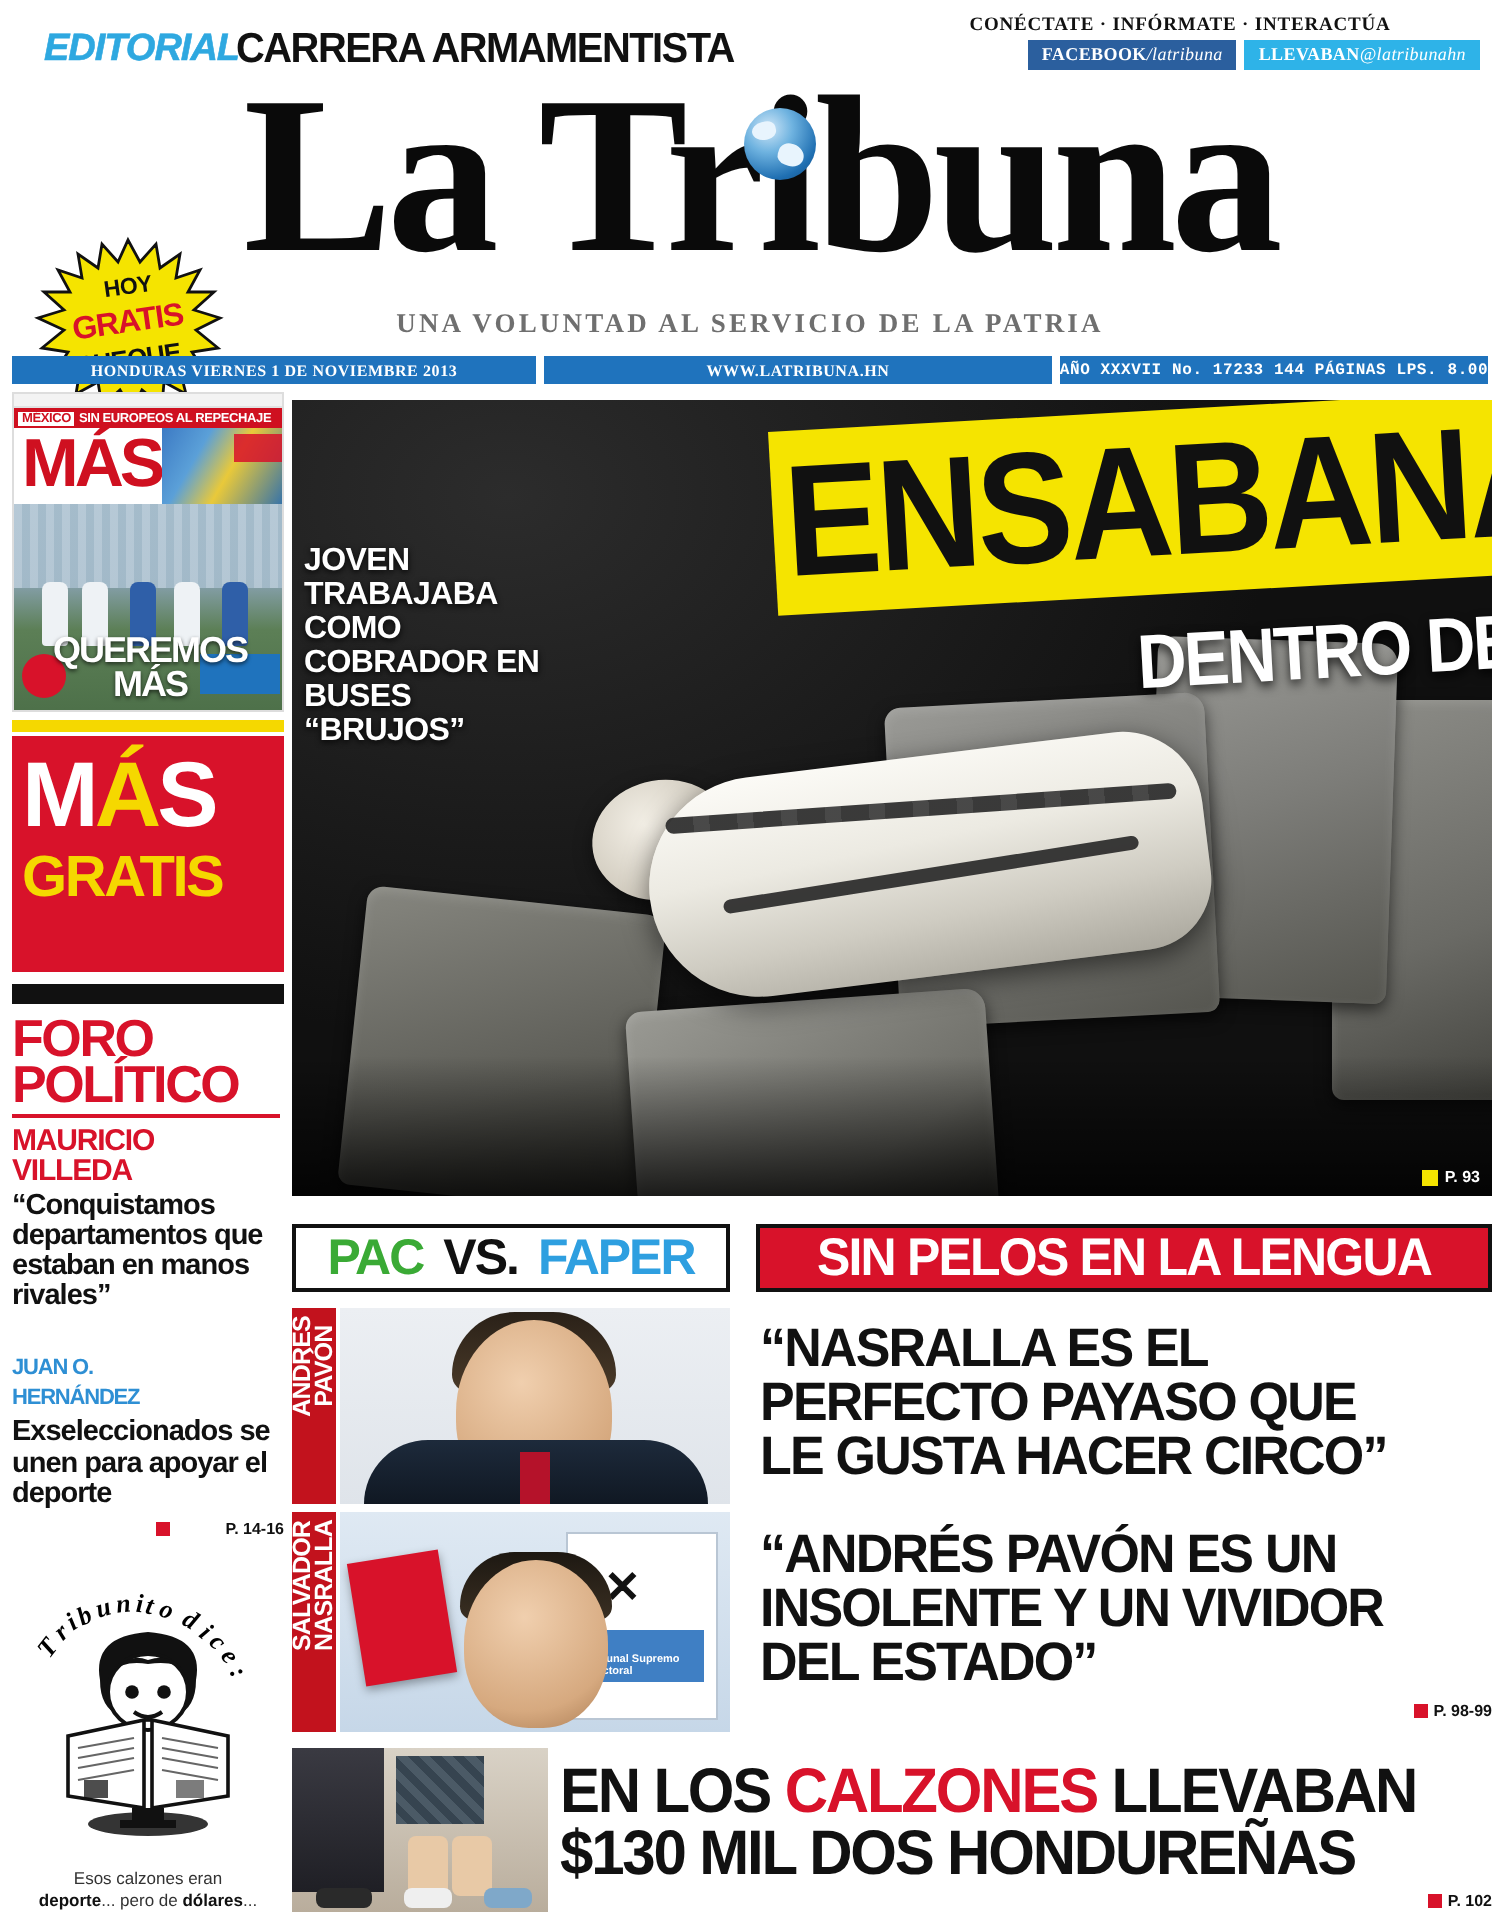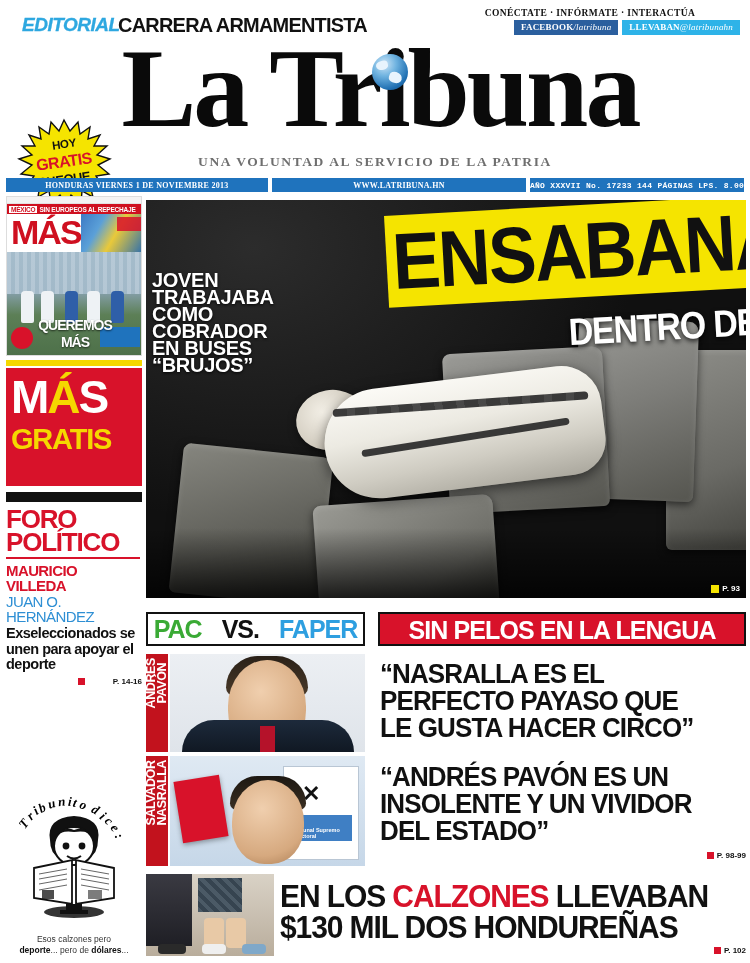--- a/index.html
+++ b/index.html
@@ -108,21 +108,21 @@
   .mas-thumb::after{ content:""; position:absolute; right:2px; top:3px; width:24px; height:14px;
     background:#d8122a; opacity:.85; }
   .mas-photo { position:absolute; left:0; top:55px; width:136px; height:105px;
     background:linear-gradient(180deg,#9fb8c9 0%,#8ba4b6 35%,#5c7f56 60%,#4d7049 100%); }
   .mas-photo .crowd { position:absolute; left:0; top:0; width:136px; height:42px;
     background:repeating-linear-gradient(90deg,#b9cbd8 0 4px,#a5bccb 4px 8px); opacity:.9; }
   .mas-photo .pl { position:absolute; bottom:34px; width:13px; height:32px; background:#eef2f5;
     border-radius:4px 4px 2px 2px; }
   .mas-photo .pl.b { background:#2f5fa8; }
   .mas-queremos { position:absolute; left:0; bottom:6px; width:136px; text-align:center;
-    color:#fff; font-size:14px; font-weight:bold; letter-spacing:-1px; line-height:17px;
+    color:#fff; font-size:18px; font-weight:bold; letter-spacing:-1px; line-height:17px;
     text-shadow:0 1px 2px rgba(0,0,0,.65); }
   .mas-badge { position:absolute; left:4px; bottom:8px; width:22px; height:22px; border-radius:50%;
     background:#d8122a; }
   .mas-badge2 { position:absolute; right:3px; bottom:10px; width:40px; height:20px; background:#1f73bd; }
 
   .yellow-rule { position:absolute; left:0; top:164px; width:136px; height:6px; background:#f5d800; }
 
   .mas-gratis { position:absolute; left:0; top:172px; width:136px; height:118px; background:#d8122a;
     padding:6px 5px; }
   .mg-1 { font-size:46px; font-weight:bold; color:#fff; line-height:46px; letter-spacing:-2px;
@@ -133,21 +133,21 @@
 
   .blackbar { position:absolute; left:0; top:296px; width:136px; height:10px; background:#111; }
 
   .foro { position:absolute; left:0; top:312px; width:136px; }
   .foro-t { font-size:26px; font-weight:bold; color:#d8122a; line-height:23px; letter-spacing:-1.2px; }
   .foro-line { margin-top:3px; width:134px; height:2px; background:#d8122a; }
   .foro-name { margin-top:4px; font-size:15px; font-weight:bold; color:#d8122a; line-height:15px;
     letter-spacing:-0.6px; }
   .foro-quote { margin-top:3px; font-size:14.5px; font-weight:bold; color:#111; line-height:15px;
     letter-spacing:-0.5px; }
-  .joh-name { margin-top:1px; font-size:15px; font-weight:normal; color:#2e8fd4; line-height:15px;
+  .joh-name { margin-top:21px; font-size:11px; font-weight:bold; color:#2e8fd4; line-height:15px;
     letter-spacing:-0.6px; }
   .joh-text { margin-top:2px; font-size:14.5px; font-weight:bold; color:#111; line-height:15.5px;
     letter-spacing:-0.5px; }
   .pref { display:flex; align-items:center; gap:3px; justify-content:flex-end; margin-top:4px; }
   .pref .sq { width:7px; height:7px; background:#d8122a; display:inline-block; }
   .pref .tx { font-size:8px; font-weight:bold; color:#111;margin-left:25px; }
 
   
   .cartoon { position:absolute; left:0; top:596px; width:136px; height:166px; }
   .cart-title { position:absolute; left:12px; top:4px; width:112px; height:34px;
@@ -214,30 +214,30 @@
     position:absolute; left:366px; top:114px; width:380px; height:42px;
     transform:rotate(-3.2deg); transform-origin:left top;
     display:flex; align-items:center; justify-content:flex-end; padding-right:6px;
   }
   .dentro span {
     font-size:34px; font-weight:bold; color:#fff; letter-spacing:-1.2px; white-space:nowrap;
     transform:scaleY(1.12); text-shadow:0 2px 5px rgba(0,0,0,.8);
   }
   .photo-kicker {
     position:absolute; left:6px; top:72px; width:120px;
-    font-size:20px; font-weight:bold; color:#fff; line-height:17px; letter-spacing:-0.3px;
+    font-size:16px; font-weight:bold; color:#fff; line-height:17px; letter-spacing:-0.3px;
     text-shadow:0 1px 3px rgba(0,0,0,.9);
   }
   .pref-yellow { position:absolute; right:6px; bottom:5px; display:flex; align-items:center; gap:3px; }
   .pref-yellow .sq { width:8px; height:8px; background:#f5e400; }
   .pref-yellow .tx { font-size:8px; font-weight:bold; color:#fff; }
 
   
   .pacbox { position:absolute; left:146px; top:612px; width:219px; height:34px;
-    border:2px solid #111; background:#fff; display:flex; align-items:center; justify-content:center; gap:20px; }
+    border:2px solid #111; background:#fff; display:flex; align-items:center; justify-content:center; gap:10px; }
   .pacbox .g { color:#3aaa35; font-size:25px; font-weight:bold; letter-spacing:-1px; }
   .pacbox .k { color:#111;    font-size:25px; font-weight:bold; letter-spacing:-1px; }
   .pacbox .b { color:#2e9fe0; font-size:25px; font-weight:bold; letter-spacing:-1px; }
 
   .sinpelos { position:absolute; left:378px; top:612px; width:368px; height:34px;
     background:#d8122a; border:2px solid #111; display:flex; align-items:center; justify-content:center; }
   .sinpelos span { color:#fff; font-size:25px; font-weight:bold; letter-spacing:-0.9px; transform:scaleY(1.06); }
 
   .vlabel { position:absolute; width:22px; background:#c2121d; }
   .vlabel span {
@@ -385,20 +385,21 @@
     <div class="foro">
       <div class="foro-t">
         <span>FORO</span><br>
         <span>POLÍTICO</span>
       </div>
       <div class="foro-line"></div>
       <div class="foro-name">
         <span>MAURICIO</span><br>
         <span>VILLEDA</span>
       </div>
+      <div class="foro-quote">“Conquistamos departamentos que estaban en manos rivales”</div>
       <div class="joh-name">
         <span>JUAN O.</span><br>
         <span>HERNÁNDEZ</span>
       </div>
       <div class="joh-text">Exseleccionados se unen para apoyar el deporte</div>
       <div class="pref">
         <span class="sq"></span>
         <span class="tx">P. 14-16</span>
       </div>
     </div>
@@ -439,21 +440,21 @@
           <line x1="61" y1="63" x2="89" y2="68"></line>
             <line x1="61" y1="68" x2="89" y2="73"></line>
           <line x1="61" y1="73" x2="89" y2="78"></line>
             <line x1="61" y1="79" x2="89" y2="84"></line>
         </g>
         <rect x="22" y="84" width="12" height="9" fill="#111" opacity=".75"></rect>
         <rect x="68" y="84" width="14" height="9" fill="#111" opacity=".55"></rect>
         <path d="M46 98 L46 104 L40 104 L40 108 L68 108 L68 104 L62 104 L62 98Z" fill="#111"></path>
       </svg>
       <div class="cart-cap">
-        <span>Esos calzones pero</span><br>
+        <span>Esos calzones eran</span><br>
         <b>deporte</b><span>... pero de </span><b>dólares</b><span>...</span>
       </div>
     </div>
   </div>
 
   <div class="mainphoto">
     <div class="mp-bg"></div>
     <div class="seat s3"></div>
     <div class="seat s2"></div>
     <div class="seat s1"></div>

